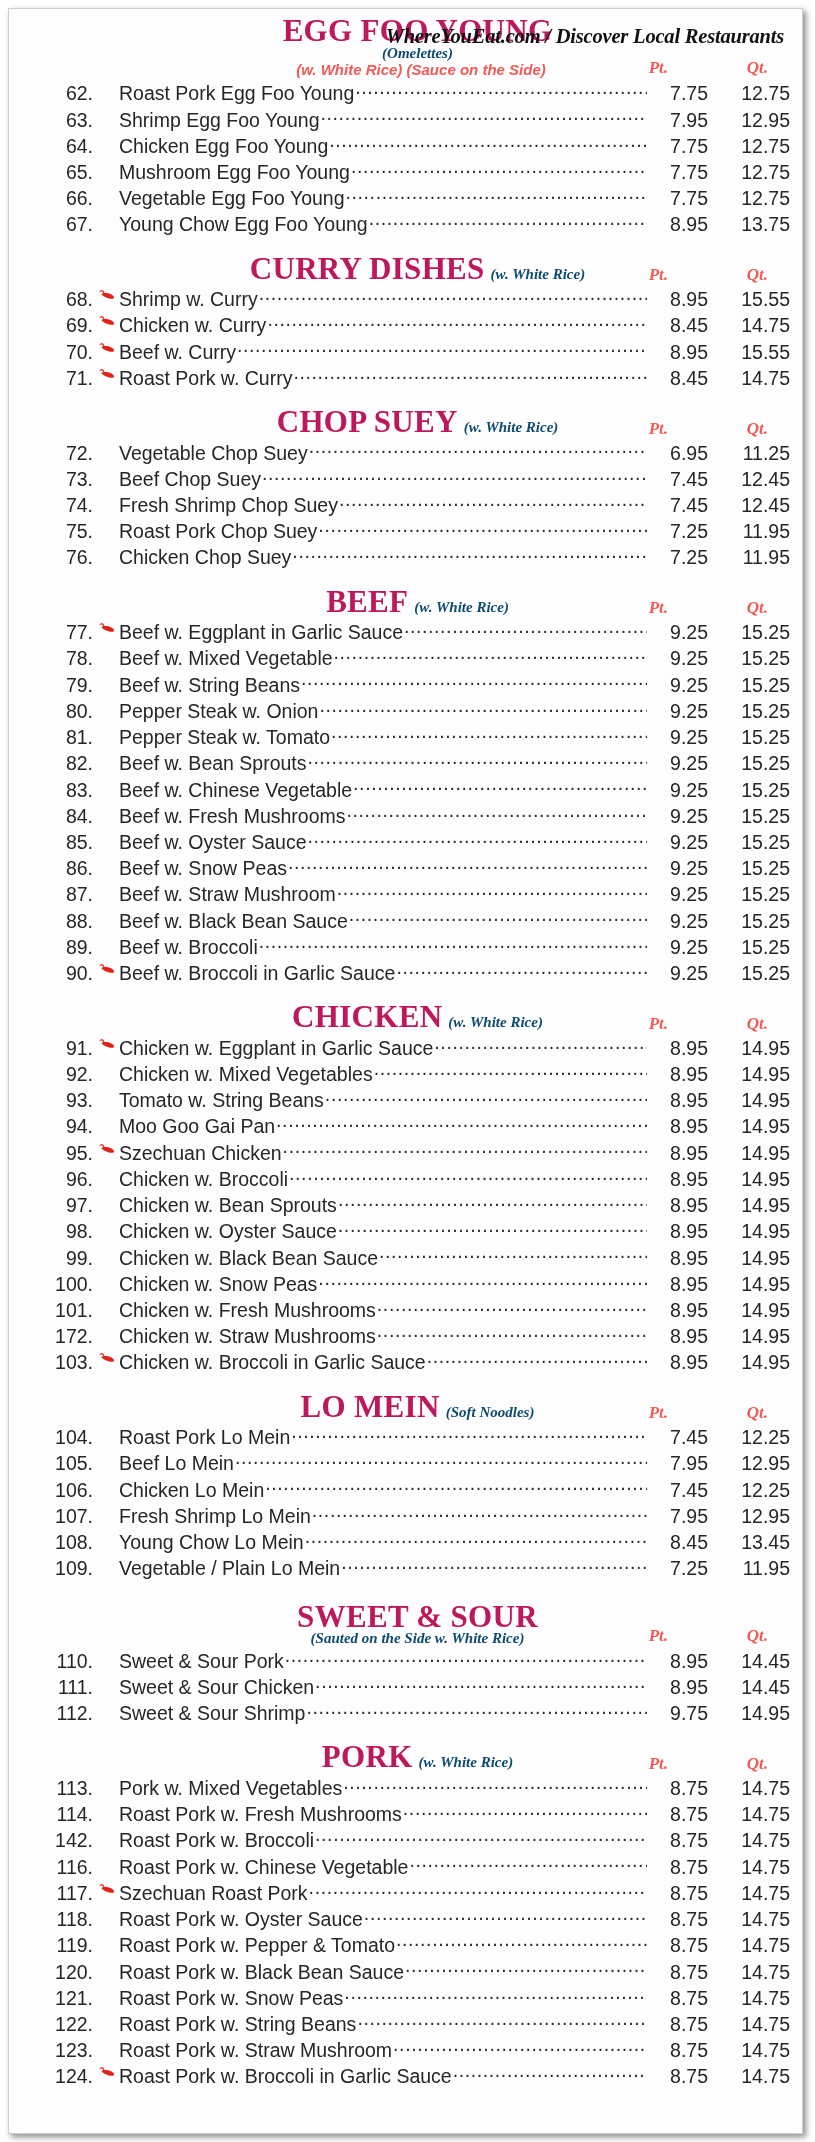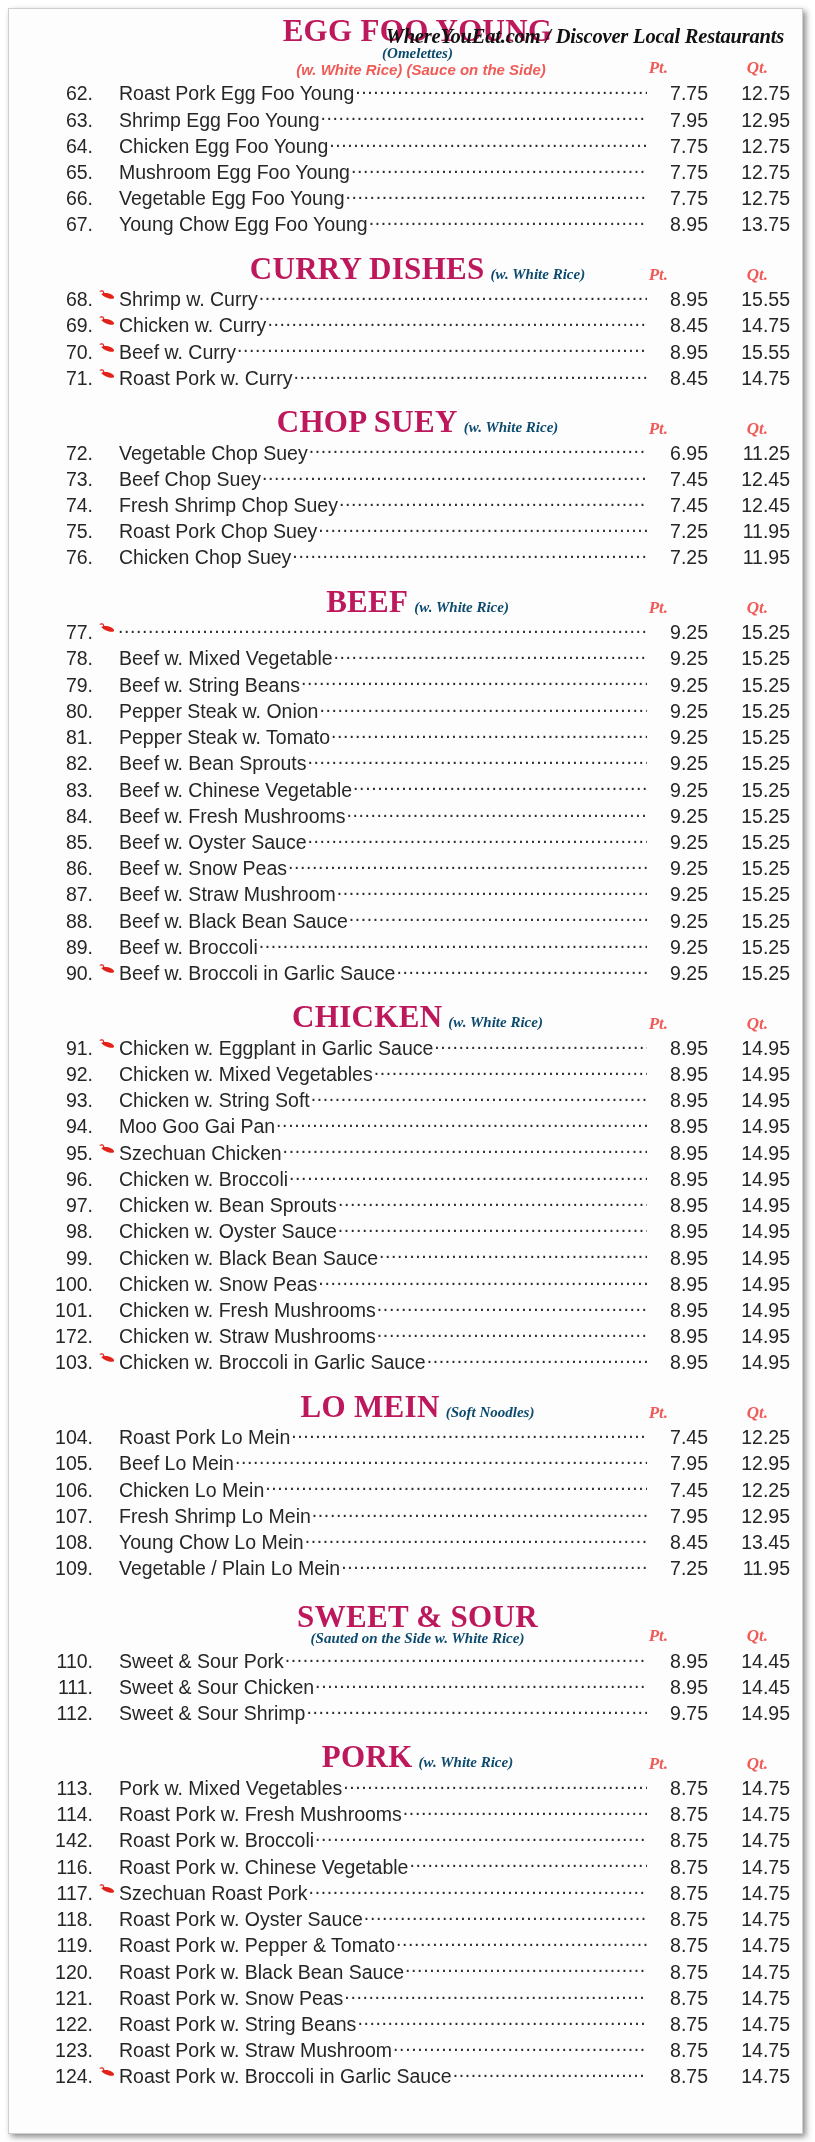--- a/index.html
+++ b/index.html
@@ -339,20 +339,21 @@
           </div>
           <div class="rows">
             <div class="row">
               <span class="num">77.</span>
               <span class="chili">
                 <svg width="20" height="14" viewBox="0 0 20 14" aria-hidden="true">
                   <path d="M4.2 1.2 C5.6 0.3 7.0 1.0 7.6 2.2 C8.0 3.0 7.7 3.8 7.2 4.0" fill="none" stroke="#e2231a" stroke-width="1.2" stroke-linecap="round"></path>
                   <path d="M6.4 3.4 C9.6 2.6 13.2 3.1 16.2 5.0 C17.6 5.9 18.4 7.0 17.9 7.9 C17.3 8.9 15.2 9.1 13.0 8.6 C10.2 7.9 7.6 6.4 6.1 5.1 C5.4 4.5 5.5 3.6 6.4 3.4 Z" fill="#e2231a"></path>
                 </svg>
               </span>
+              <span class="name">Beef w. Eggplant in Garlic Sauce</span>
               <span class="leader"></span>
               <span class="pt">9.25</span>
               <span class="qt">15.25</span>
             </div>
             <div class="row">
               <span class="num">78.</span>
               <span class="chili"></span>
               <span class="name">Beef w. Mixed Vegetable</span>
               <span class="leader"></span>
               <span class="pt">9.25</span>
@@ -487,21 +488,21 @@
               <span class="num">92.</span>
               <span class="chili"></span>
               <span class="name">Chicken w. Mixed Vegetables</span>
               <span class="leader"></span>
               <span class="pt">8.95</span>
               <span class="qt">14.95</span>
             </div>
             <div class="row">
               <span class="num">93.</span>
               <span class="chili"></span>
-              <span class="name">Chicken w. String Soft</span>
+              <span class="name">Tomato w. String Beans</span>
               <span class="leader"></span>
               <span class="pt">8.95</span>
               <span class="qt">14.95</span>
             </div>
             <div class="row">
               <span class="num">94.</span>
               <span class="chili"></span>
               <span class="name">Moo Goo Gai Pan</span>
               <span class="leader"></span>
               <span class="pt">8.95</span>

